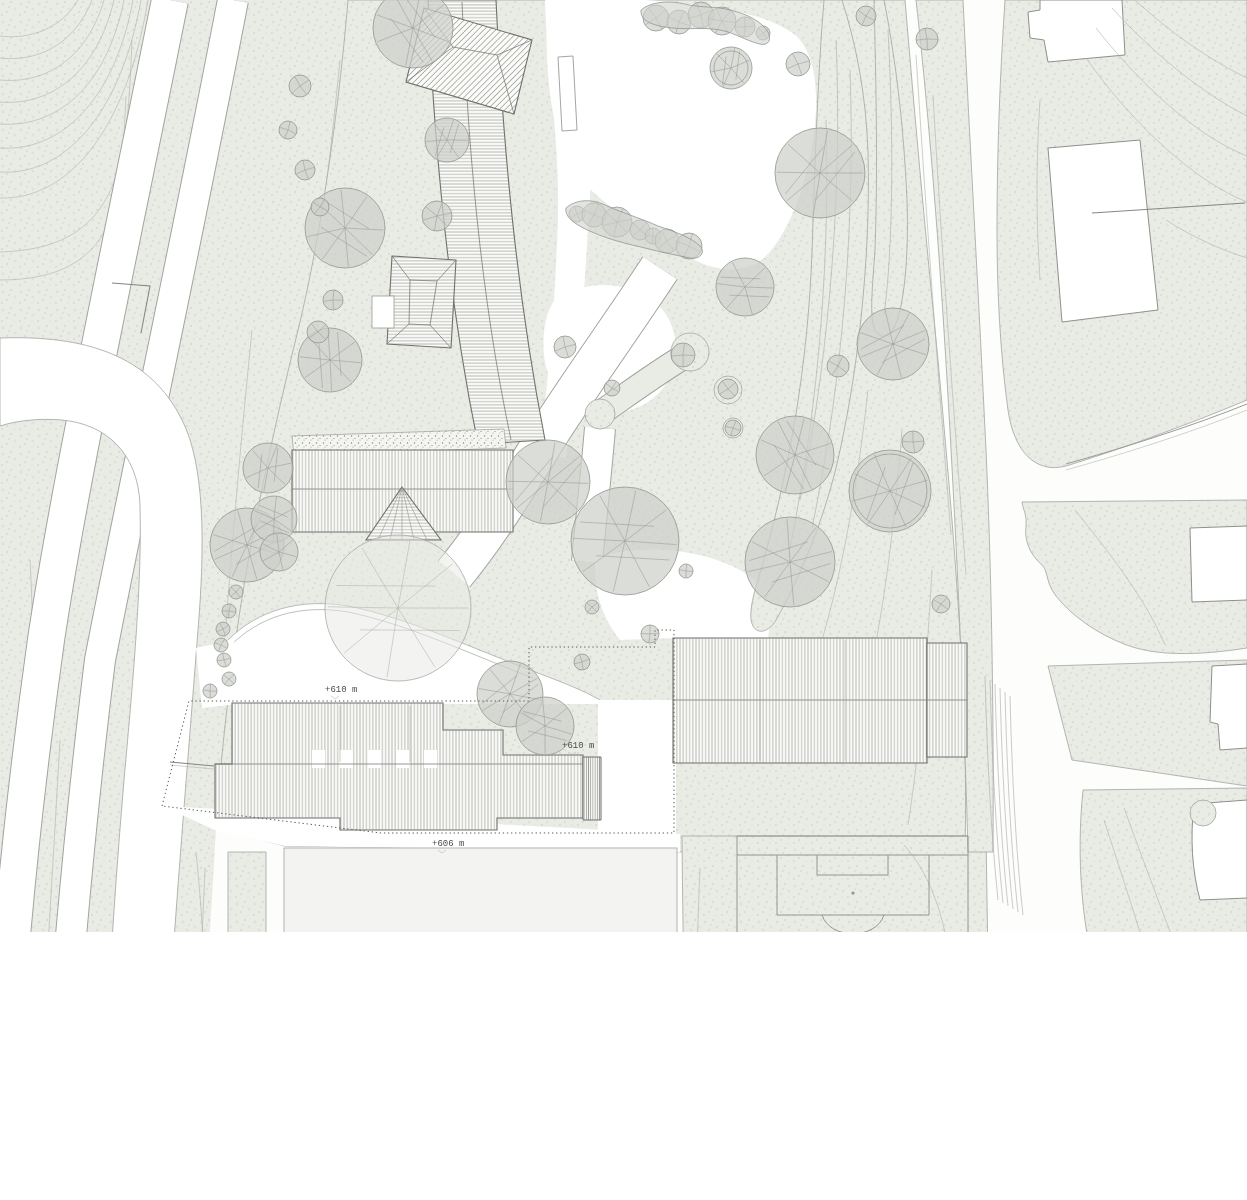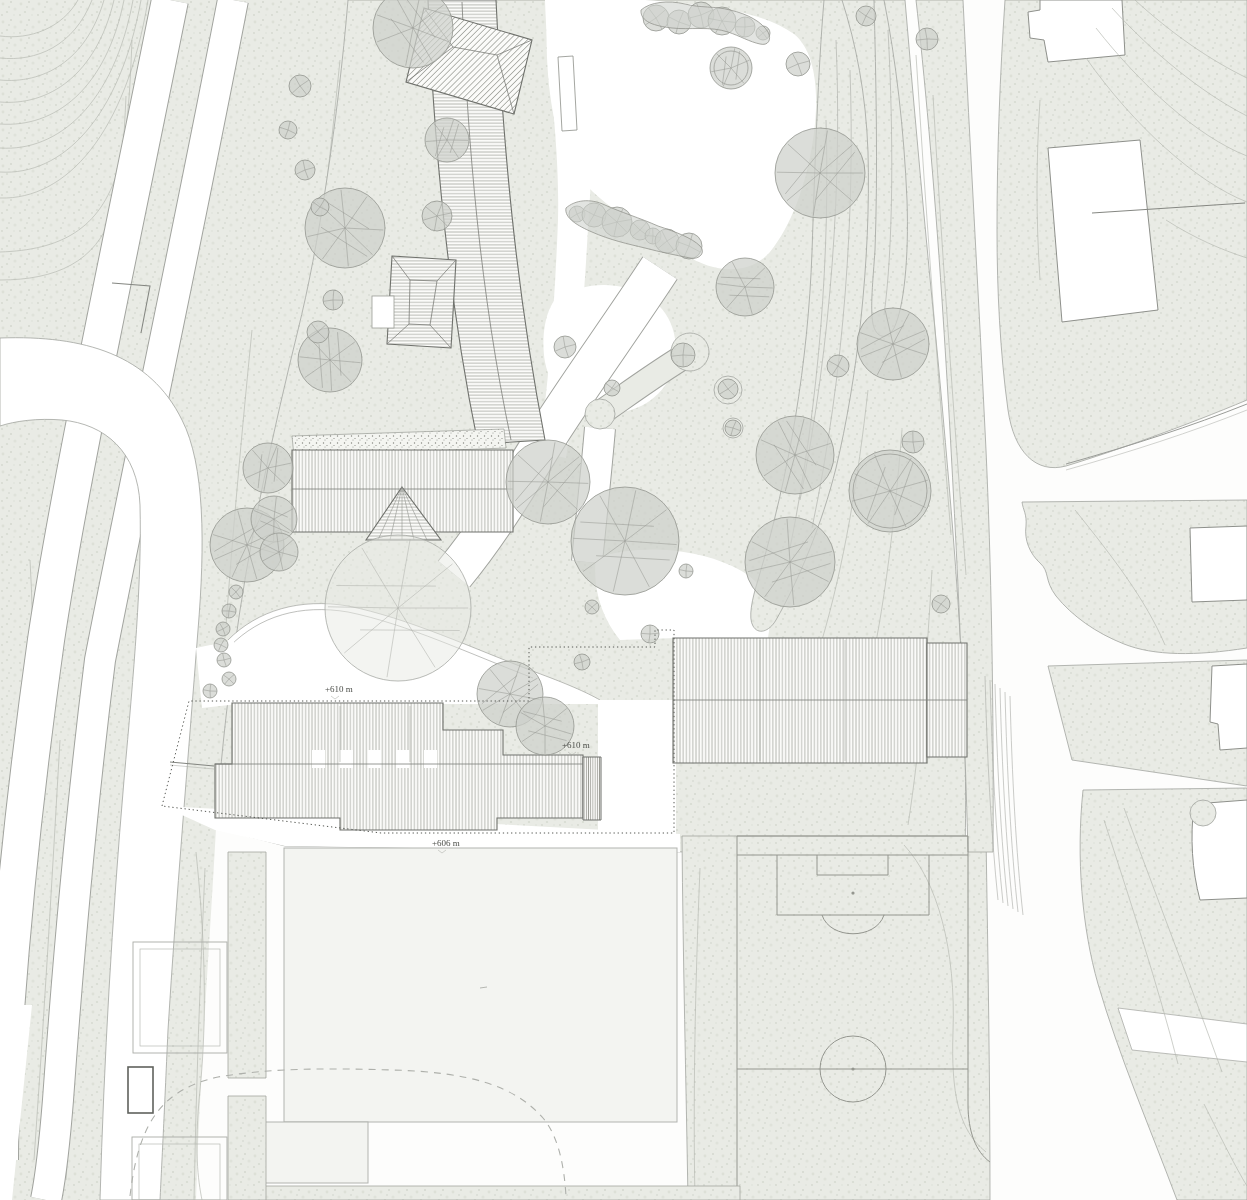--- a/index.html
+++ b/index.html
@@ -1,16 +1,16 @@
 <!DOCTYPE html>
 <html style="--paper: #fdfdfc; --terrain: #e9ebe5; --terrain-speckle: #d7dad2; --contour: #b3b6af; --tree-fill: #cdd0cb; --tree-outline: #93958f; --building-hatch: #83857f; --building-outline: #6f716c; --context-building-fill: #ffffff; --context-building-outline: #8e908b; --playground-fill: #f3f4f1; --field-line: #94968f; --boundary-dotted: #555752; --label-text: #4b4d48;"><head>
 <meta charset="utf-8">
 <style>
   html,body{margin:0;padding:0;background:#fff;}
-  #stage{width:1247px;height:1200px;position:relative;font-family:Liberation Serif, serif;}
+  #stage{width:1247px;height:932px;position:relative;font-family:Liberation Mono, monospace;}
   svg{display:block;}
   .speck-bg{fill:var(--terrain,#e9ebe5);}
   .terrain{fill:url(#speck);stroke:#a2a49f;stroke-width:.8;}
   .terrain-ns{fill:url(#speck);}
   .contour{fill:none;stroke:var(--contour,#b3b6af);stroke-width:.65;}
   .contour2{fill:none;stroke:#a8aaa4;stroke-width:.6;}
   .roadedge{fill:none;stroke:#a2a49f;}
   .roadfill{fill:none;stroke:#ffffff;}
   .whitefill{fill:#ffffff;}
   .whitepath{fill:#ffffff;}

